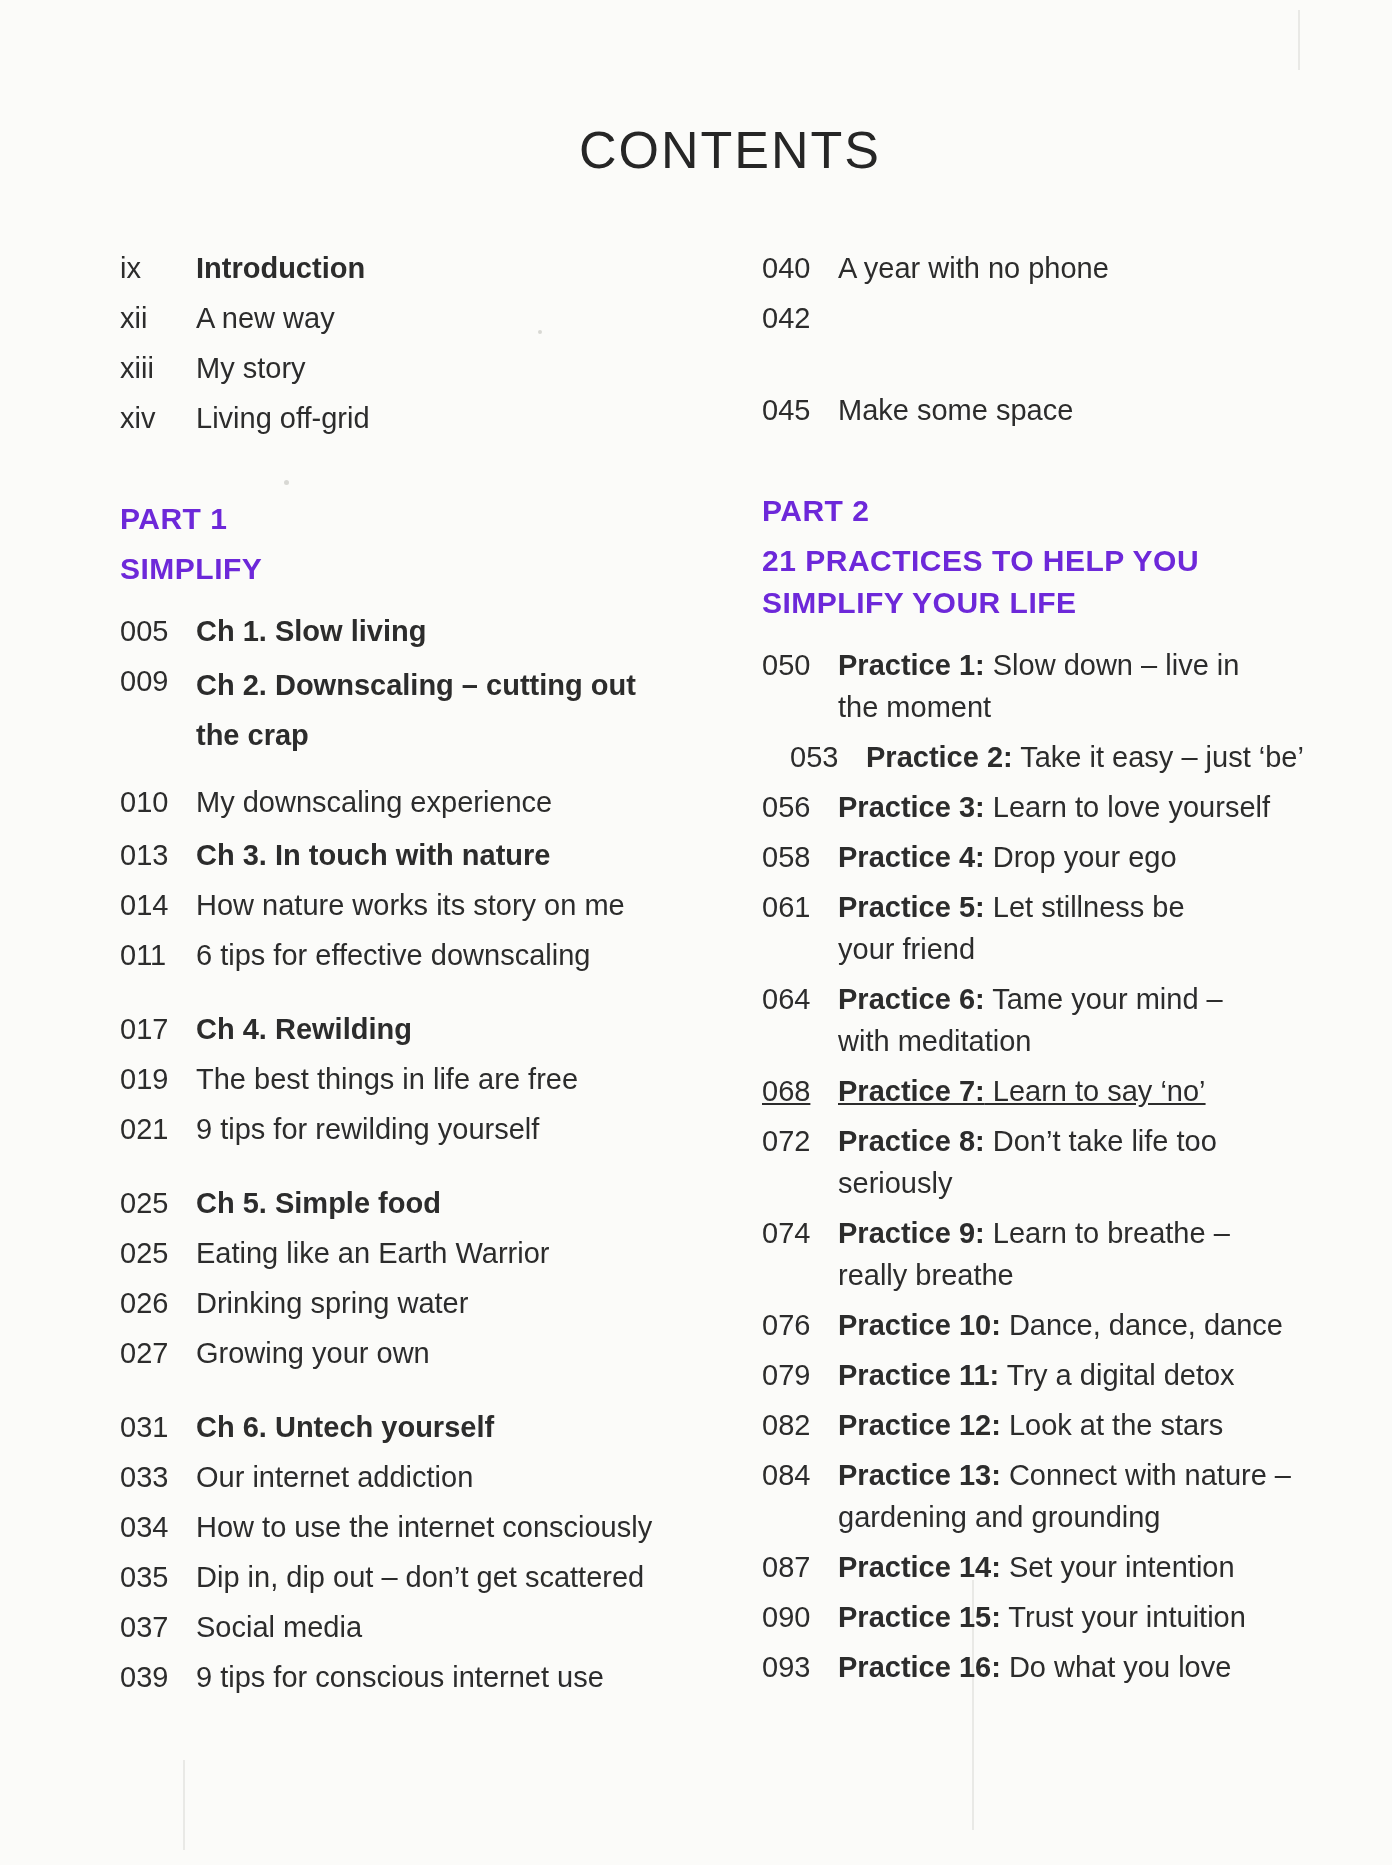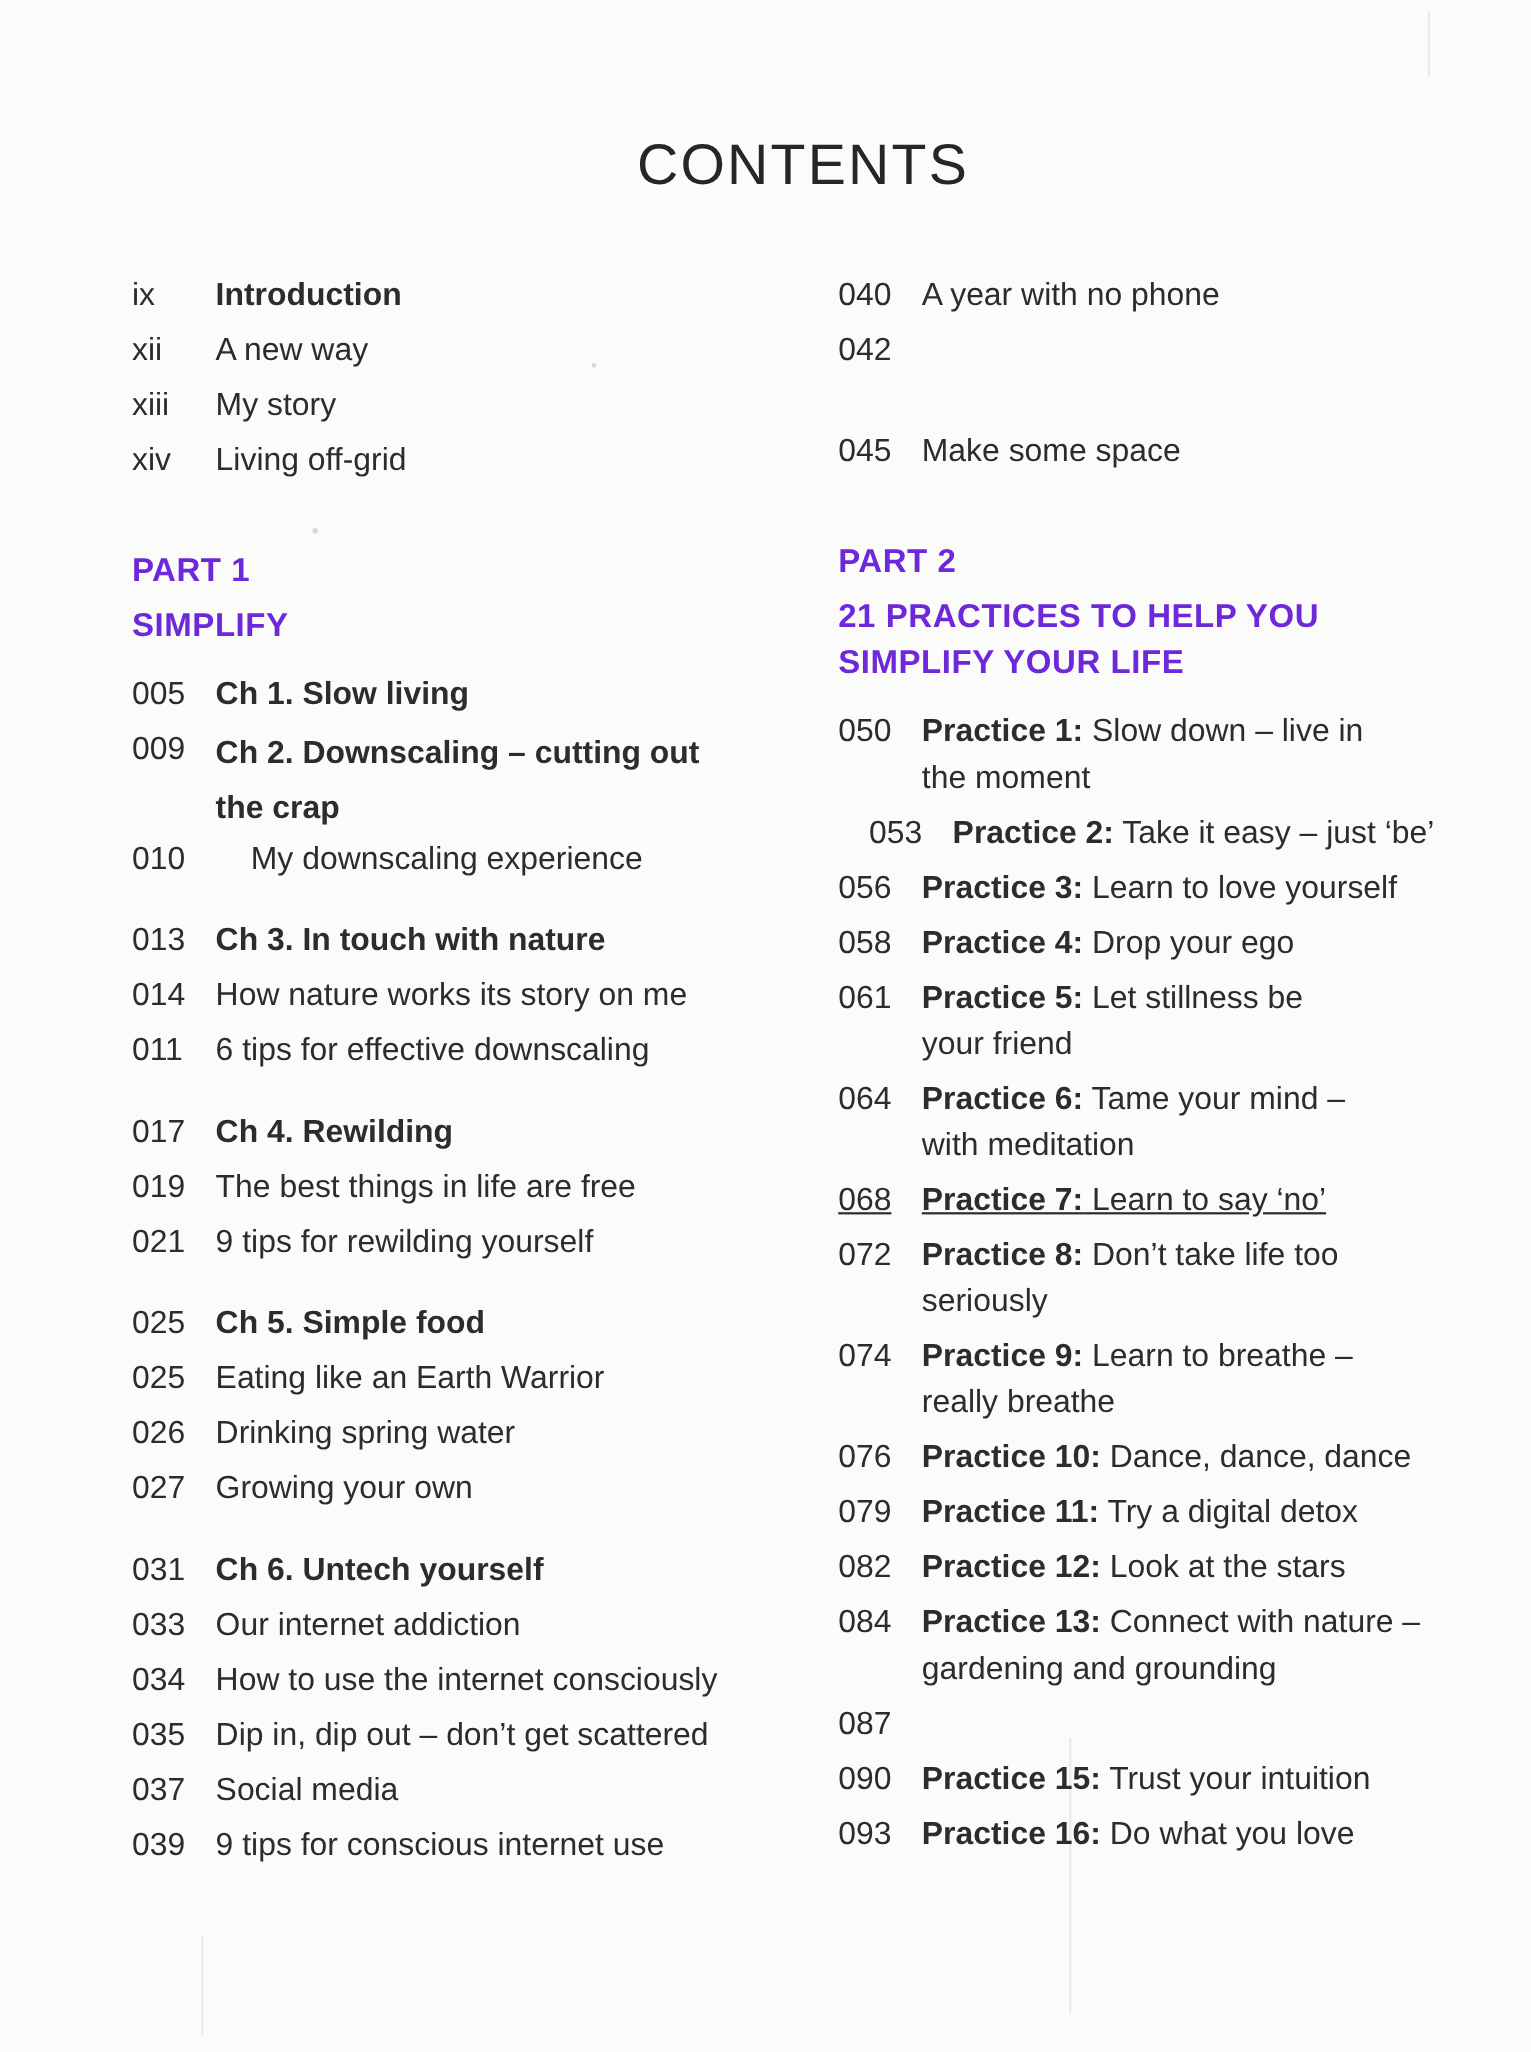--- a/index.html
+++ b/index.html
@@ -72,21 +72,21 @@
 
   <div class="entry chapter" style="top:610px;">
     <span class="pg">005</span>
     <span class="ttl">Ch 1. Slow living</span>
   </div>
   <div class="entry chapter" style="top:660px;">
     <span class="pg">009</span>
     <span class="ttl" style="line-height:50px;">Ch 2. Downscaling – cutting out
 the crap</span>
   </div>
-  <div class="entry" style="top:760px;gap:32px;">
+  <div class="entry" style="top:781px;">
     <span class="pg">010</span>
     <span class="ttl">My downscaling experience</span>
   </div>
 
   <div class="entry chapter" style="top:834px;">
     <span class="pg">013</span>
     <span class="ttl">Ch 3. In touch with nature</span>
   </div>
   <div class="entry" style="top:884px;">
     <span class="pg">014</span>
@@ -223,20 +223,21 @@
     <span class="pg">082</span>
     <span class="ttl"><span class="bold-prefix">Practice 12:</span><span> Look at the stars</span></span>
   </div>
   <div class="entry" style="top:1454px;">
     <span class="pg">084</span>
     <span class="ttl"><span class="bold-prefix">Practice 13:</span><span> Connect with nature –
 gardening and grounding</span></span>
   </div>
   <div class="entry" style="top:1546px;">
     <span class="pg">087</span>
+    <span class="ttl"><span class="bold-prefix">Practice 14:</span><span> Set your intention</span></span>
   </div>
   <div class="entry" style="top:1596px;">
     <span class="pg">090</span>
     <span class="ttl"><span class="bold-prefix">Practice 15:</span><span> Trust your intuition</span></span>
   </div>
   <div class="entry" style="top:1646px;">
     <span class="pg">093</span>
     <span class="ttl"><span class="bold-prefix">Practice 16:</span><span> Do what you love</span></span>
   </div>
 </div>

